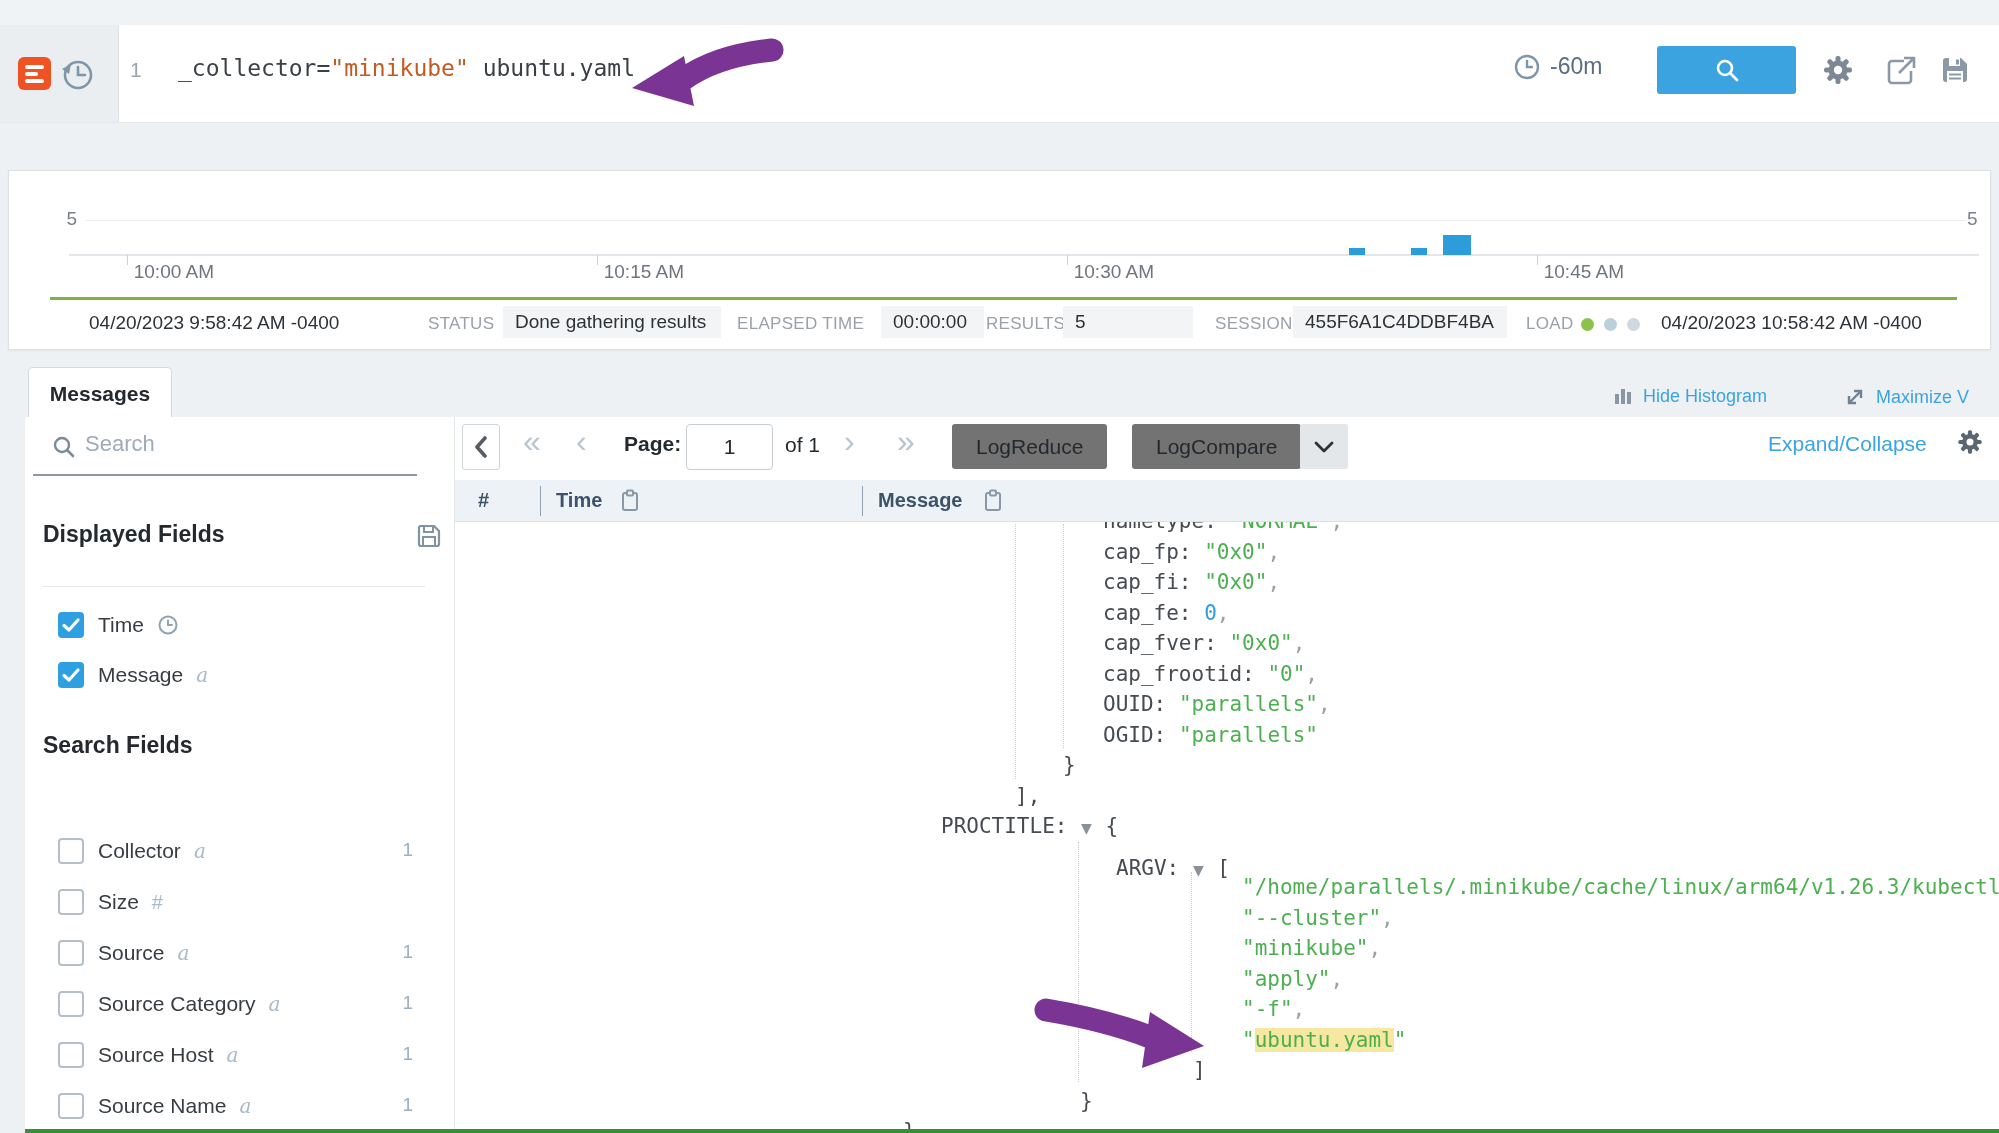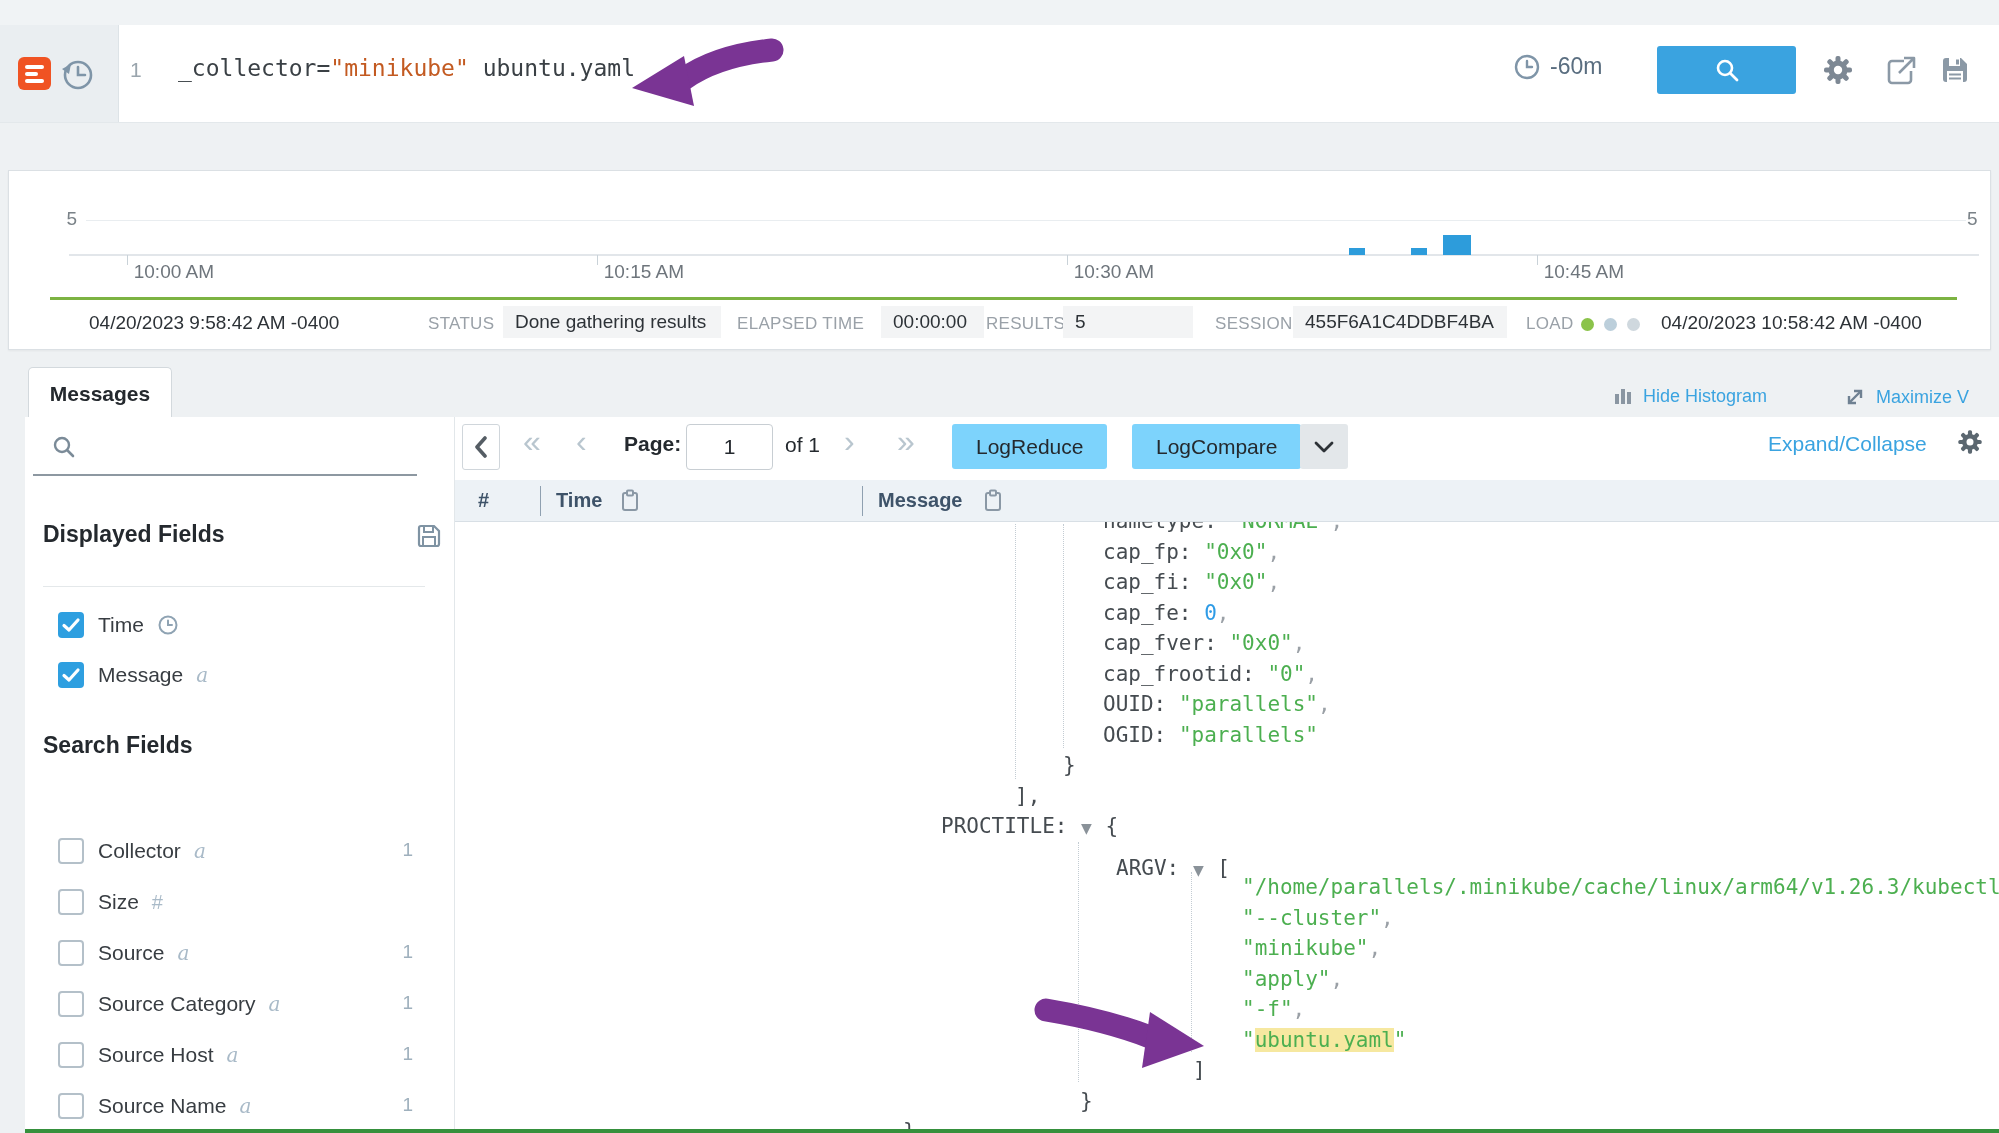--- a/index.html
+++ b/index.html
@@ -69,21 +69,21 @@
   .fcount{position:absolute;left:348px;top:13px;width:40px;text-align:right;font-size:19px;color:#9fb0bd;}
   
   .content{left:430px;top:0;width:1544px;height:716px;}
   .pgbtn{box-sizing:border-box;display:flex;align-items:center;justify-content:center;cursor:pointer;}
   .collapsebtn{left:7px;top:7px;width:38px;height:46px;border:1px solid #d0d6db;border-radius:3px;background:#fff;}
   .guil{top:6px;font-size:32px;color:#b9c6cf;cursor:pointer;}
   .pagelabel{left:169px;top:15px;font-size:21px;font-weight:bold;color:#24292e;}
   .pageinput{left:231px;top:7px;width:87px;height:46px;box-sizing:border-box;border:1px solid #c8ced3;border-radius:4px;
              text-align:center;font-size:21px;color:#24292e;font-family:"Liberation Sans",sans-serif;outline:none;}
   .oflabel{left:330px;top:16px;font-size:21px;color:#24292e;}
-  .graybtn{top:7px;height:45px;background:#7dd3fc;border:none;border-radius:3px;font-size:21px;color:#24292e;
+  .graybtn{top:7px;height:45px;background:#737373;border:none;border-radius:3px;font-size:21px;color:#24292e;
            font-family:"Liberation Sans",sans-serif;padding:0 24px;cursor:pointer;}
   .lr{left:497px;} .lc{left:677px;}
   .ddbtn{left:845px;top:7px;width:48px;height:45px;background:#e3e7ea;border:none;border-radius:3px;cursor:pointer;
          display:flex;align-items:center;justify-content:center;}
   .eclink{left:1313px;top:15px;font-size:21px;color:var(--accent_blue);cursor:pointer;}
   .gearsmall{left:1500px;top:10px;cursor:pointer;}
   .thead{left:0;top:63px;width:1544px;height:42px;background:#edf2f6;border-bottom:1px solid #d8dfe5;box-sizing:border-box;}
   .th{position:absolute;top:9px;font-size:20px;font-weight:bold;color:#3e5369;}
   .thdiv{position:absolute;top:6px;width:1px;height:30px;background:#8fa0b0;}
   .clip{position:absolute;top:9px;cursor:pointer;}
@@ -221,20 +221,21 @@
 </div>
 
 <div class="abs mainpanel">
   <div class="abs sidebar">
     <div class="abs sb-search-icon">
       <svg width="26" height="26" viewBox="0 0 26 26">
         <circle cx="11" cy="11" r="7" fill="none" stroke="#7b8b98" stroke-width="2.4"></circle>
         <line x1="16.5" y1="16.5" x2="22" y2="22" stroke="#7b8b98" stroke-width="2.6" stroke-linecap="round"></line>
       </svg>
     </div>
+    <input class="abs sb-search" placeholder="Search" style="">
     <div class="abs sb-underline"></div>
     <span class="abs sb-title t1">Displayed Fields</span>
     <div class="abs sb-save">
       <svg width="26" height="26" viewBox="0 0 26 26">
         <path d="M3 5 a2 2 0 0 1 2 -2 H18 L23 8 V21 a2 2 0 0 1 -2 2 H5 a2 2 0 0 1 -2 -2 Z" fill="none" stroke="#7f93a3" stroke-width="2.2"></path>
         <rect x="8" y="3" width="9" height="6" fill="none" stroke="#7f93a3" stroke-width="2"></rect>
         <rect x="7" y="14" width="12" height="9" fill="none" stroke="#7f93a3" stroke-width="2"></rect>
       </svg>
     </div>
     <div class="abs sb-div"></div>

